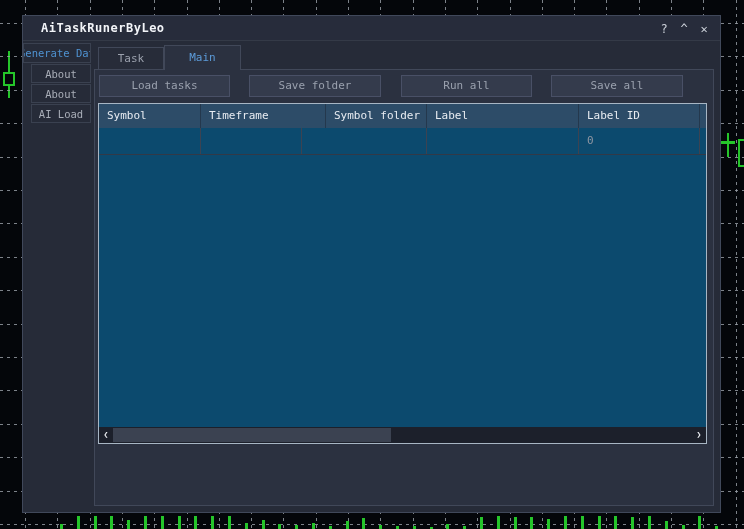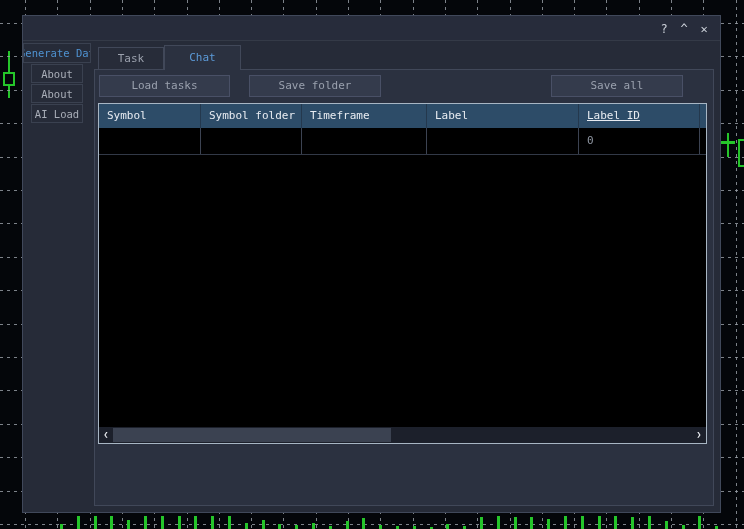--- a/index.html
+++ b/index.html
@@ -17,41 +17,41 @@
   .window{position:absolute;left:22px;top:15px;width:699px;height:498px;
           background:#262b38;border:1px solid #40485a;box-sizing:border-box;z-index:5;
           color:#a9aeb8;font-size:11px;}
   .titlebar{position:absolute;left:0;top:0;width:100%;height:25px;background:#272c3b;
             border-bottom:1px solid #343a47;box-sizing:border-box;}
   .title-text{position:absolute;left:18px;top:0;line-height:25px;color:#f2f4f8;
               font-weight:bold;font-size:12px;letter-spacing:.5px;}
   .win-controls{position:absolute;right:6px;top:0;height:25px;display:flex;align-items:center;}
   .win-btn{width:20px;text-align:center;color:#cdd2da;font-size:12px;cursor:default;}
   
-  .side-item{position:absolute;left:8px;width:52px;height:19px;line-height:19px;
+  .side-item{position:absolute;left:8px;width:60px;height:19px;line-height:19px;
              text-align:center;background:#262b38;border:1px solid #3a4150;
              box-sizing:border-box;font-size:10.5px;color:#a9aeb8;overflow:hidden;white-space:nowrap;}
   .side-item.active{left:0;width:68px;height:20px;color:#4f93d2;border-color:#3a4150;
                     text-indent:-5px;}
   
   .tabpage{position:absolute;left:71px;top:53px;width:620px;height:437px;
            background:#2b3140;border:1px solid #414859;box-sizing:border-box;}
   .tab{position:absolute;box-sizing:border-box;text-align:center;
        border:1px solid #414859;border-bottom:none;}
   .tab-main{left:75px;top:31px;width:66px;height:22px;line-height:21px;
             background:#272c39;color:#9ba1ad;z-index:6;}
   .tab-task{left:141px;top:29px;width:77px;height:25px;line-height:23px;
             background:#2b3140;color:#5c9bd9;z-index:7;}
   
   .tool-btn{position:absolute;top:59px;height:22px;line-height:20px;text-align:center;
             background:#343b4c;border:1px solid #495066;box-sizing:border-box;
             color:#9aa1ae;z-index:6;}
   
   .task-table{position:absolute;left:75px;top:87px;width:609px;height:341px;
-              background:#000000;border:1px solid #a8b6c4;box-sizing:border-box;z-index:6;}
+              background:#0c4a6e;border:1px solid #a8b6c4;box-sizing:border-box;z-index:6;}
   .thead{position:absolute;left:0;top:0;width:607px;height:24px;background:#2d4c68;display:flex;}
   .th{height:24px;line-height:24px;padding-left:8px;box-sizing:border-box;
       color:#e8ecf2;border-right:1px solid #24384d;overflow:hidden;white-space:nowrap;}
   .trow{position:absolute;left:0;top:24px;width:607px;height:27px;display:flex;
         border-bottom:1px solid #323947;box-sizing:border-box;}
   .td{height:26px;line-height:26px;padding-left:8px;box-sizing:border-box;
       color:#8f96a2;border-right:1px solid #3c4352;overflow:hidden;white-space:nowrap;}
   
   .hscroll{position:absolute;left:0;bottom:0;width:607px;height:16px;background:#1c202b;display:flex;}
   .hs-arrow{width:14px;height:16px;line-height:16px;text-align:center;color:#eceef2;
@@ -150,48 +150,50 @@
       <div class="vbar" style="left: 648px; width: 3px; height: 13px;"></div>
       <div class="vbar" style="left: 664.8px; width: 3px; height: 8px;"></div>
       <div class="vbar" style="left: 681.6px; width: 3px; height: 4px;"></div>
       <div class="vbar" style="left: 698.4px; width: 3px; height: 13px;"></div>
       <div class="vbar" style="left: 715.2px; width: 3px; height: 3px;"></div>
     </div>
 
   <div class="window">
 
     <div class="titlebar">
+      <span class="title-text">AiTaskRunerByLeo</span>
       <div class="win-controls">
         <span class="win-btn">?</span>
         <span class="win-btn">^</span>
         <span class="win-btn">✕</span>
       </div>
     </div>
 
     <div class="side-item active" style="top:27px;">Generate Data</div>
     <div class="side-item" style="top:48px;">About</div>
     <div class="side-item" style="top:68px;">About</div>
     <div class="side-item" style="top:88px;">AI Load</div>
 
     <div class="tabpage"></div>
 
     <div class="tab tab-main">Task</div>
-    <div class="tab tab-task">Chat</div>
+    <div class="tab tab-task">Main</div>
 
     <div class="tool-btn" style="left:76px;width:131px;">Load tasks</div>
     <div class="tool-btn" style="left:226px;width:132px;">Save folder</div>
+    <div class="tool-btn" style="left:378px;width:131px;">Run all</div>
     <div class="tool-btn" style="left:528px;width:132px;">Save all</div>
 
     <div class="task-table">
       <div class="thead">
         <div class="th" style="width:102px;">Symbol</div>
+        <div class="th" style="width:125px;">Timeframe</div>
         <div class="th" style="width:101px;">Symbol folder</div>
-        <div class="th" style="width:125px;">Timeframe</div>
         <div class="th" style="width:152px;">Label</div>
-        <div class="th" style="width:121px;text-decoration:underline;">Label ID</div>
+        <div class="th" style="width:121px;">Label ID</div>
         <div class="th" style="width:6px;border-right:none;padding-left:0;"></div>
       </div>
       <div class="trow">
         <div class="td" style="width:102px;"></div>
         <div class="td" style="width:101px;"></div>
         <div class="td" style="width:125px;"></div>
         <div class="td" style="width:152px;"></div>
         <div class="td" style="width:121px;">0</div>
         <div class="td" style="width:6px;border-right:none;padding-left:0;"></div>
       </div>

